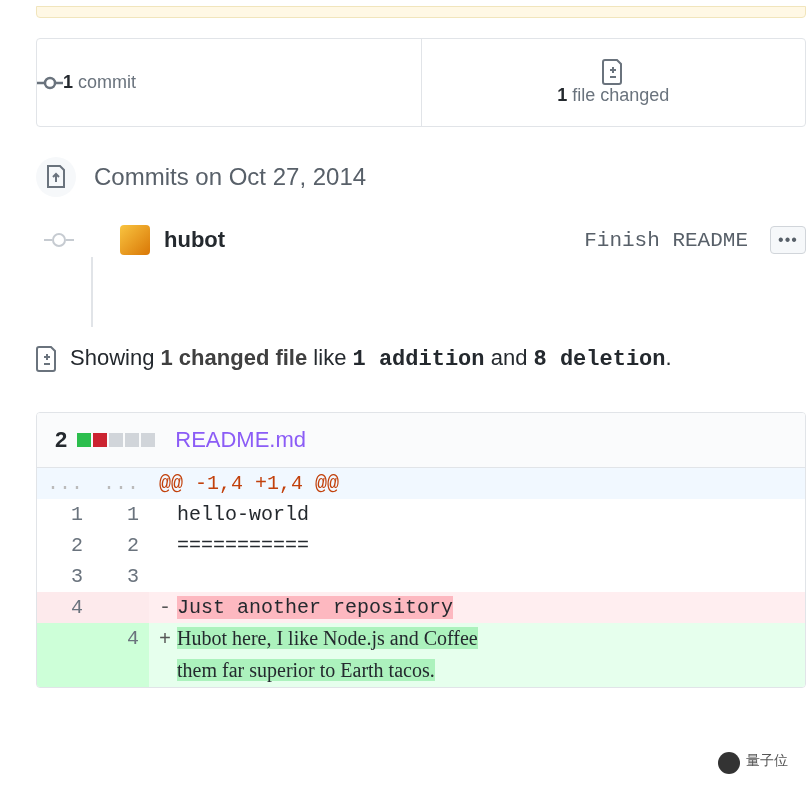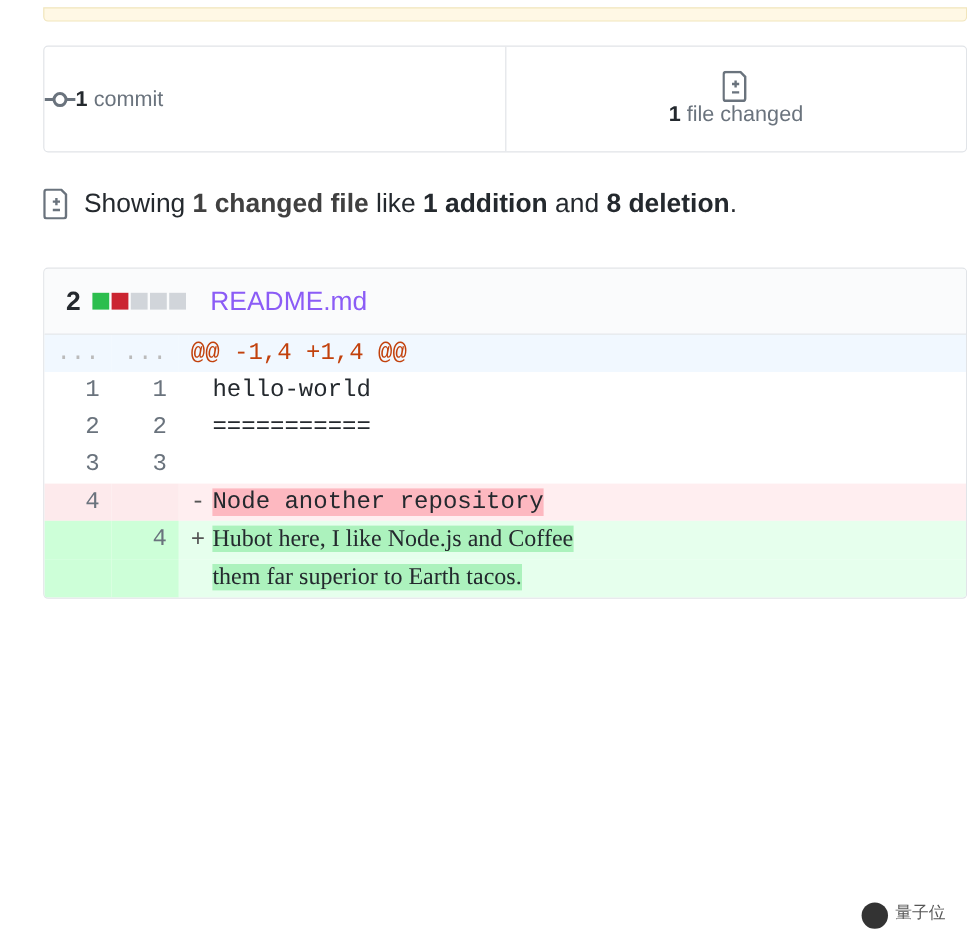--- a/index.html
+++ b/index.html
@@ -126,21 +126,21 @@
   
   .files-summary {
     display: flex;
     align-items: center;
     gap: 12px;
     font-size: 22px;
     color: #24292e;
     margin-bottom: 40px;
   }
   .files-summary .link { color: #404040; cursor: pointer; font-weight:700}
-  .files-summary strong { font-weight: 600; }
+  .files-summary strong { font-weight: 600; font-family: Liberation Mono, monospace; }
 
   
   .diff-box {
     border: 1px solid #e1e4e8;
     border-radius: 4px;
     overflow: hidden;
   }
   .diff-header {
     display: flex;
     align-items: center;
@@ -213,20 +213,40 @@
             <path d="M3 1 h12 l4 4 v18 a2 2 0 0 1 -2 2 h-14 a2 2 0 0 1 -2 -2 v-20 a2 2 0 0 1 2 -2 z" fill="none" stroke="#6a737d" stroke-width="2"></path>
             <line x1="8" y1="11" x2="14" y2="11" stroke="#6a737d" stroke-width="2"></line>
             <line x1="11" y1="8" x2="11" y2="14" stroke="#6a737d" stroke-width="2"></line>
             <line x1="8" y1="18" x2="14" y2="18" stroke="#6a737d" stroke-width="2"></line>
           </svg>
       </span>
       <span><strong>1</strong> <span>file changed</span></span>
     </div>
   </div>
 
+  <div style="position:relative">
+    <div class="commits-header">
+      <span class="badge">
+        <svg width="22" height="26" viewBox="0 0 22 26">
+            <path d="M3 2 h12 l4 4 v17 h-16 z" fill="none" stroke="#6a737d" stroke-width="2"></path>
+            <path d="M11 10 v8 M8 13 l3 -3 l3 3" fill="none" stroke="#6a737d" stroke-width="2"></path>
+          </svg>
+      </span>
+      <span>Commits on Oct 27, 2014</span>
+    </div>
+    <div class="vline"></div>
+
+    <div class="commit-row">
+      <span class="commit-dot"></span>
+      <span class="avatar"></span>
+      <span class="author">hubot</span>
+      <span class="commit-msg">Finish README</span>
+      <span class="ellipsis-btn">•••</span>
+    </div>
+  </div>
 
   <div class="files-summary">
     <span class="icon">
       <svg width="22" height="26" viewBox="0 0 22 26">
           <path d="M3 1 h12 l4 4 v18 a2 2 0 0 1 -2 2 h-14 a2 2 0 0 1 -2 -2 v-20 a2 2 0 0 1 2 -2 z" fill="none" stroke="#6a737d" stroke-width="2"></path>
           <line x1="8" y1="11" x2="14" y2="11" stroke="#6a737d" stroke-width="2"></line>
           <line x1="11" y1="8" x2="11" y2="14" stroke="#6a737d" stroke-width="2"></line>
           <line x1="8" y1="18" x2="14" y2="18" stroke="#6a737d" stroke-width="2"></line>
         </svg>
     </span>
@@ -271,21 +291,21 @@
         <td class="code"><span class="prefix"> </span><span>===========</span></td>
       </tr>
       <tr>
         <td class="lno">3</td>
         <td class="lno">3</td>
         <td class="code"><span class="prefix"> </span><span></span></td>
       </tr>
       <tr class="del">
         <td class="lno">4</td>
         <td class="lno"></td>
-        <td class="code"><span class="prefix">-</span><span class="hl">Node another repository</span></td>
+        <td class="code"><span class="prefix">-</span><span class="hl">Just another repository</span></td>
       </tr>
       <tr class="add">
         <td class="lno"></td>
         <td class="lno">4</td>
         <td class="code"><span class="prefix">+</span><span class="hl">Hubot here, I like Node.js and Coffee</span></td>
       </tr>
       <tr class="add">
         <td class="lno"></td>
         <td class="lno"></td>
         <td class="code"><span class="prefix"> </span><span class="hl">them far superior to Earth tacos.</span></td>

